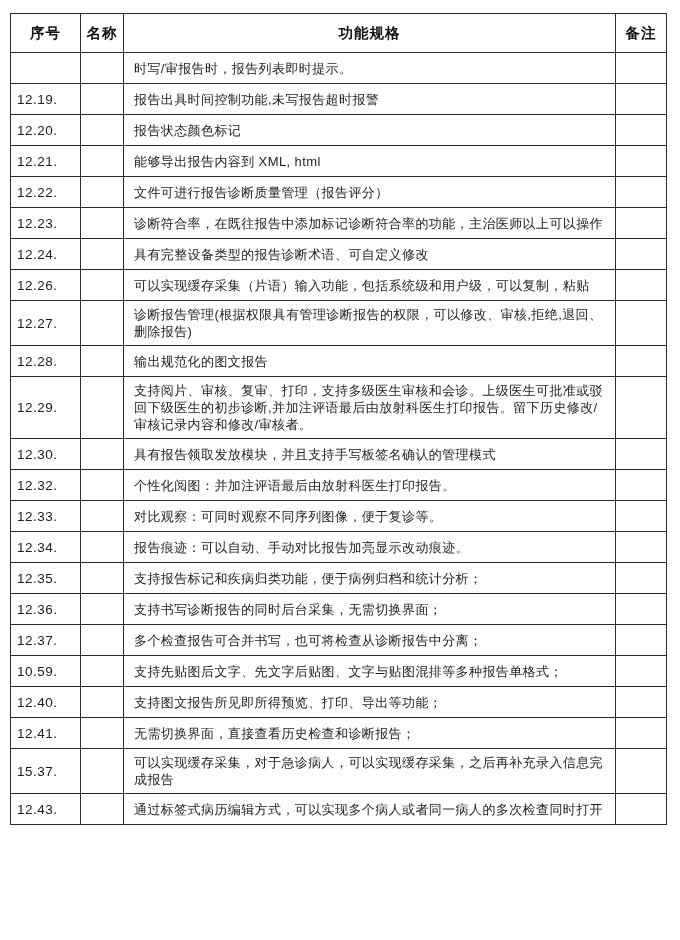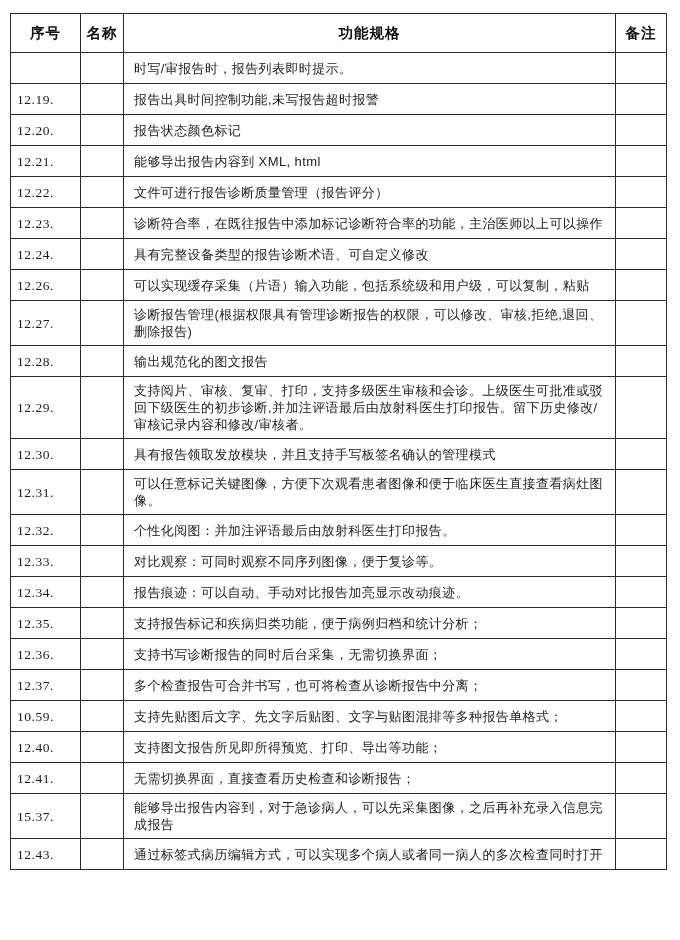--- a/index.html
+++ b/index.html
@@ -50,21 +50,21 @@
     color: #111111;
   }
   .spec-table td {
     height: 31px;
     vertical-align: middle;
     font-size: 13px;
     line-height: 17px;
   }
   td.cell-index {
     padding: 2px 2px 2px 6px;
-    font-family: Liberation Serif, serif;
+    font-family: Liberation Sans, sans-serif;
     font-size: 13.5px;
     letter-spacing: 0.5px;
     white-space: nowrap;
   }
   td.cell-name { padding: 2px; }
   td.cell-spec {
     padding: 5px 8px 5px 10px;
     word-break: break-all;
     letter-spacing: 0.4px;
     margin-top: 7px;
@@ -158,26 +158,20 @@
     <td class="cell-spec">支持阅片、审核、复审、打印，支持多级医生审核和会诊。上级医生可批准或驳回下级医生的初步诊断,并加注评语最后由放射科医生打印报告。留下历史修改/审核记录内容和修改/审核者。</td>
     <td class="cell-remark"></td>
   </tr>
           <tr>
     <td class="cell-index">12.30.</td>
     <td class="cell-name"></td>
     <td class="cell-spec">具有报告领取发放模块，并且支持手写板签名确认的管理模式</td>
     <td class="cell-remark"></td>
   </tr>
           <tr>
-    <td class="cell-index">12.31.</td>
-    <td class="cell-name"></td>
-    <td class="cell-spec">可以任意标记关键图像，方便下次观看患者图像和便于临床医生直接查看病灶图像。</td>
-    <td class="cell-remark"></td>
-  </tr>
-          <tr>
     <td class="cell-index">12.32.</td>
     <td class="cell-name"></td>
     <td class="cell-spec">个性化阅图：并加注评语最后由放射科医生打印报告。</td>
     <td class="cell-remark"></td>
   </tr>
           <tr>
     <td class="cell-index">12.33.</td>
     <td class="cell-name"></td>
     <td class="cell-spec">对比观察：可同时观察不同序列图像，便于复诊等。</td>
     <td class="cell-remark"></td>
@@ -220,21 +214,21 @@
   </tr>
           <tr>
     <td class="cell-index">12.41.</td>
     <td class="cell-name"></td>
     <td class="cell-spec">无需切换界面，直接查看历史检查和诊断报告；</td>
     <td class="cell-remark"></td>
   </tr>
           <tr>
     <td class="cell-index">15.37.</td>
     <td class="cell-name"></td>
-    <td class="cell-spec">能够导出报告内容到，对于急诊病人，可以先采集图像，之后再补充录入信息完成报告</td>
+    <td class="cell-spec">可以实现缓存采集，对于急诊病人，可以实现缓存采集，之后再补充录入信息完成报告</td>
     <td class="cell-remark"></td>
   </tr>
           <tr>
     <td class="cell-index">12.43.</td>
     <td class="cell-name"></td>
     <td class="cell-spec">通过标签式病历编辑方式，可以实现多个病人或者同一病人的多次检查同时打开</td>
     <td class="cell-remark"></td>
   </tr>
         </tbody>
     </table>

